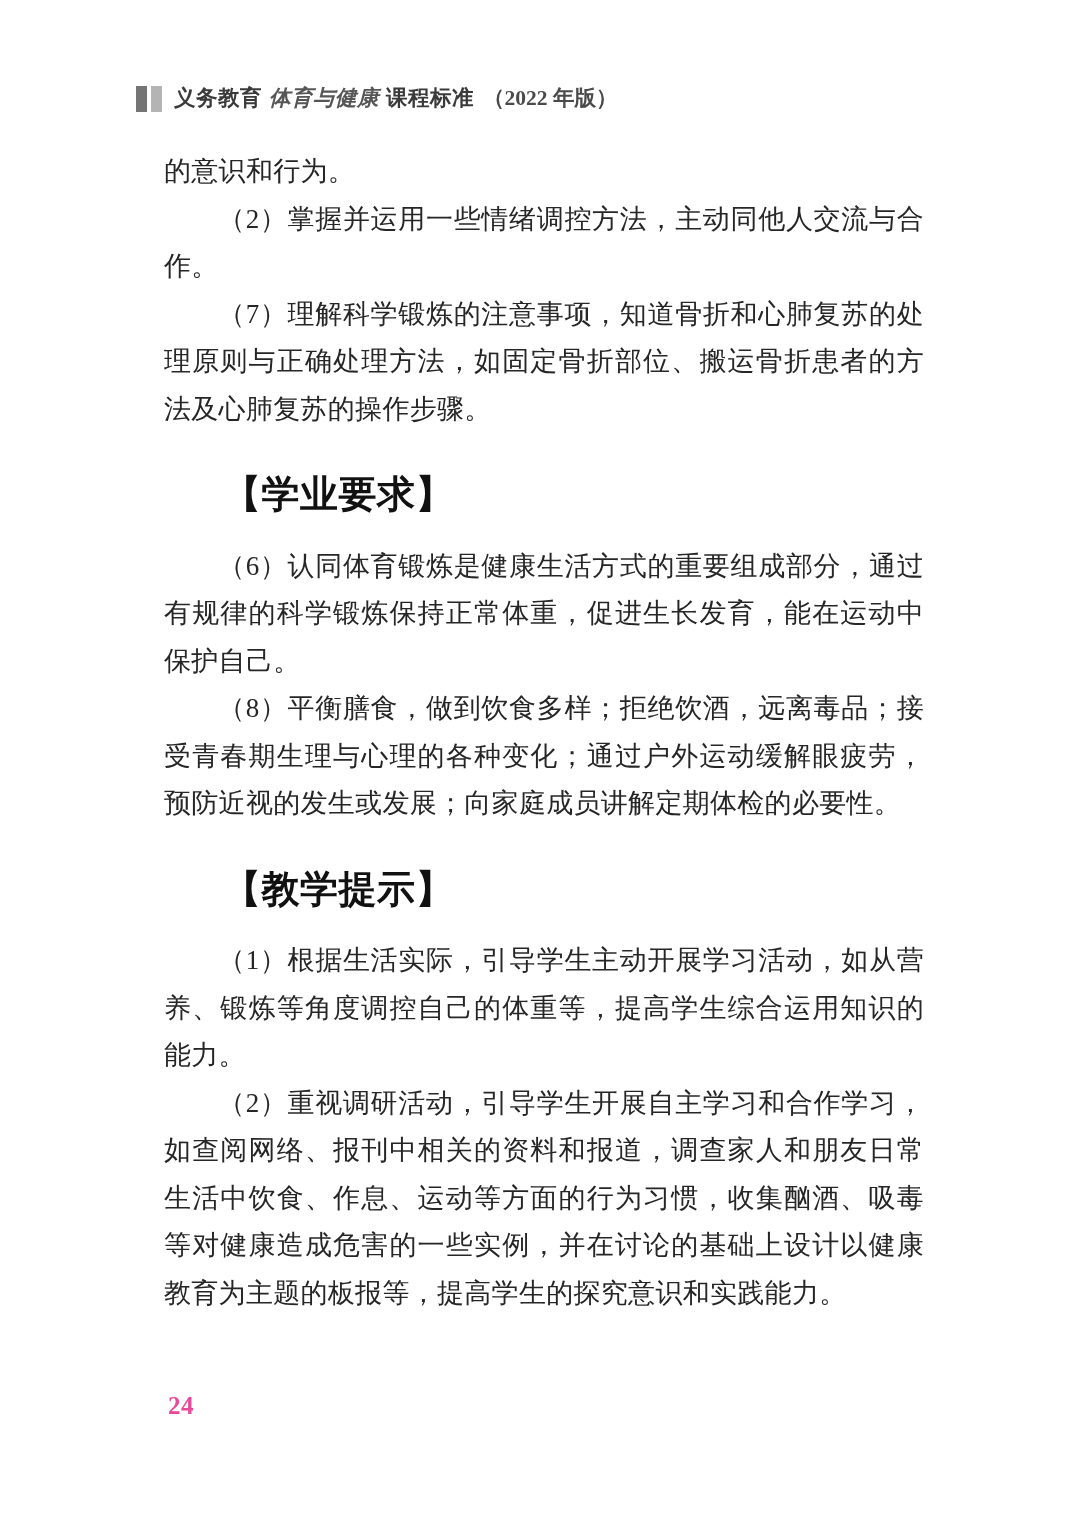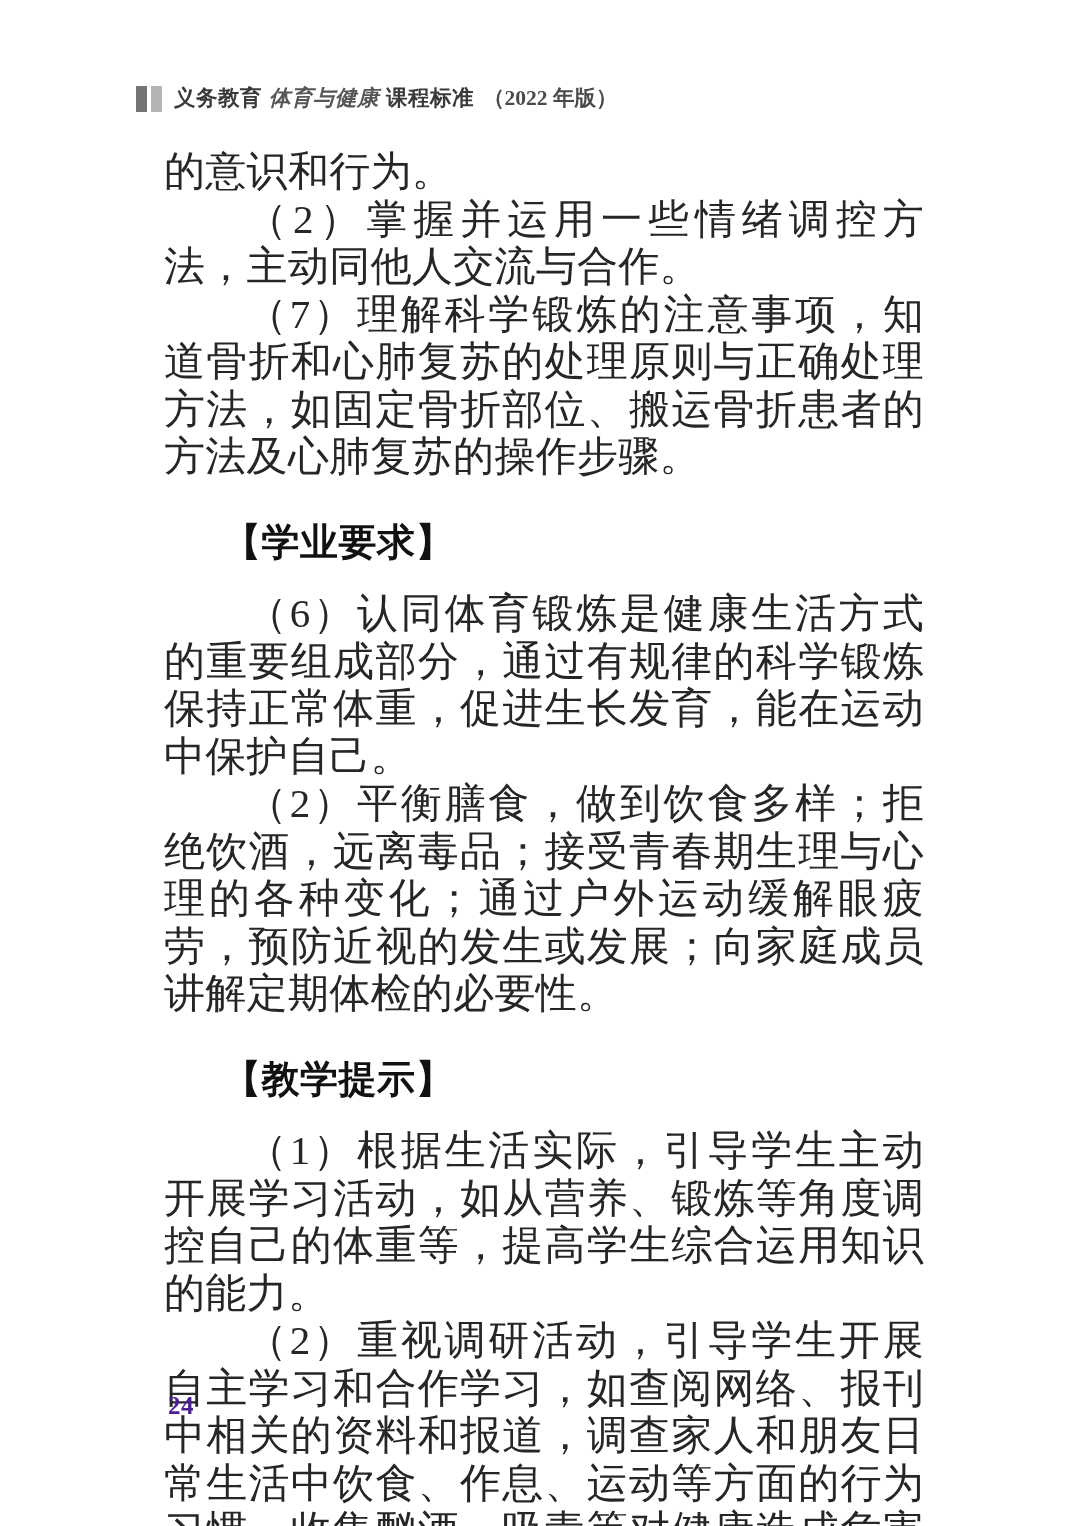--- a/index.html
+++ b/index.html
@@ -72,21 +72,21 @@
   
   .body-area {
     position: absolute;
     left: 164px;
     top: 148px;
     width: 760px;
   }
 
   p.para {
     margin: 0;
-    font-size: 41px;
+    font-size: 27px;
     line-height: 47.5px;
     color: #262626;
     text-align: justify;
     text-justify: inter-ideograph;
     letter-spacing: 0.3px;
     text-indent: 0;
   }
   p.para.indent {
     text-indent: 2em;
   }
@@ -107,21 +107,21 @@
   .gap-after-heading  { height: 24px; }
 
   
   .page-number {
     position: absolute;
     left: 168px;
     top: 1392px;
     font-family: "Liberation Serif", "DejaVu Serif", serif;
     font-weight: bold;
     font-size: 25px;
-    color: #4c1d95;
+    color: #ec4899;
     letter-spacing: 0.5px;
   }
 </style>
 </head>
 <body>
 
 <div class="page">
 
   <div class="running-header">
     <span class="header-mark">
@@ -140,21 +140,21 @@
     <p class="para indent">（7）理解科学锻炼的注意事项，知道骨折和心肺复苏的处理原则与正确处理方法，如固定骨折部位、搬运骨折患者的方法及心肺复苏的操作步骤。</p>
 
     <div class="gap-before-heading"></div>
 
     <h2 class="section-heading">【学业要求】</h2>
 
     <div class="gap-after-heading"></div>
 
     <p class="para indent">（6）认同体育锻炼是健康生活方式的重要组成部分，通过有规律的科学锻炼保持正常体重，促进生长发育，能在运动中保护自己。</p>
 
-    <p class="para indent">（2）平衡膳食，做到饮食多样；拒绝饮酒，远离毒品；接受青春期生理与心理的各种变化；通过户外运动缓解眼疲劳，预防近视的发生或发展；向家庭成员讲解定期体检的必要性。</p>
+    <p class="para indent">（8）平衡膳食，做到饮食多样；拒绝饮酒，远离毒品；接受青春期生理与心理的各种变化；通过户外运动缓解眼疲劳，预防近视的发生或发展；向家庭成员讲解定期体检的必要性。</p>
 
 
     <div class="gap-before-heading"></div>
 
     <h2 class="section-heading">【教学提示】</h2>
 
     <div class="gap-after-heading"></div>
 
     <p class="para indent">（1）根据生活实际，引导学生主动开展学习活动，如从营养、锻炼等角度调控自己的体重等，提高学生综合运用知识的能力。</p>
 

